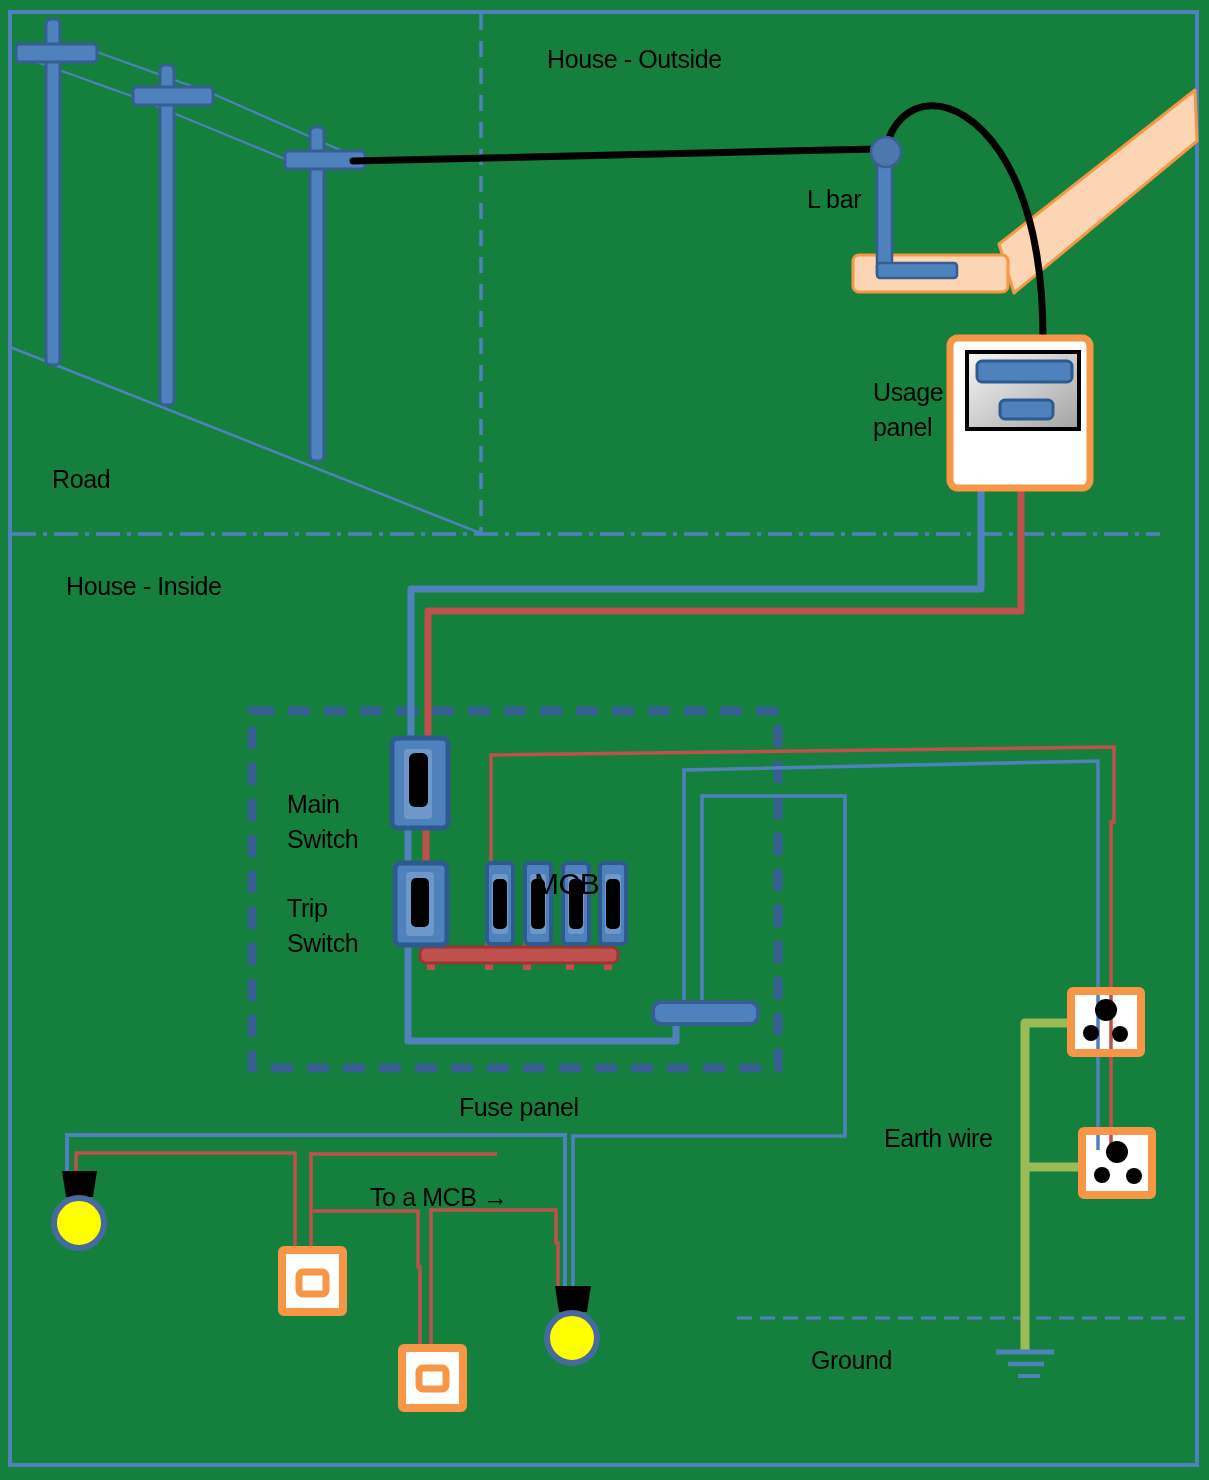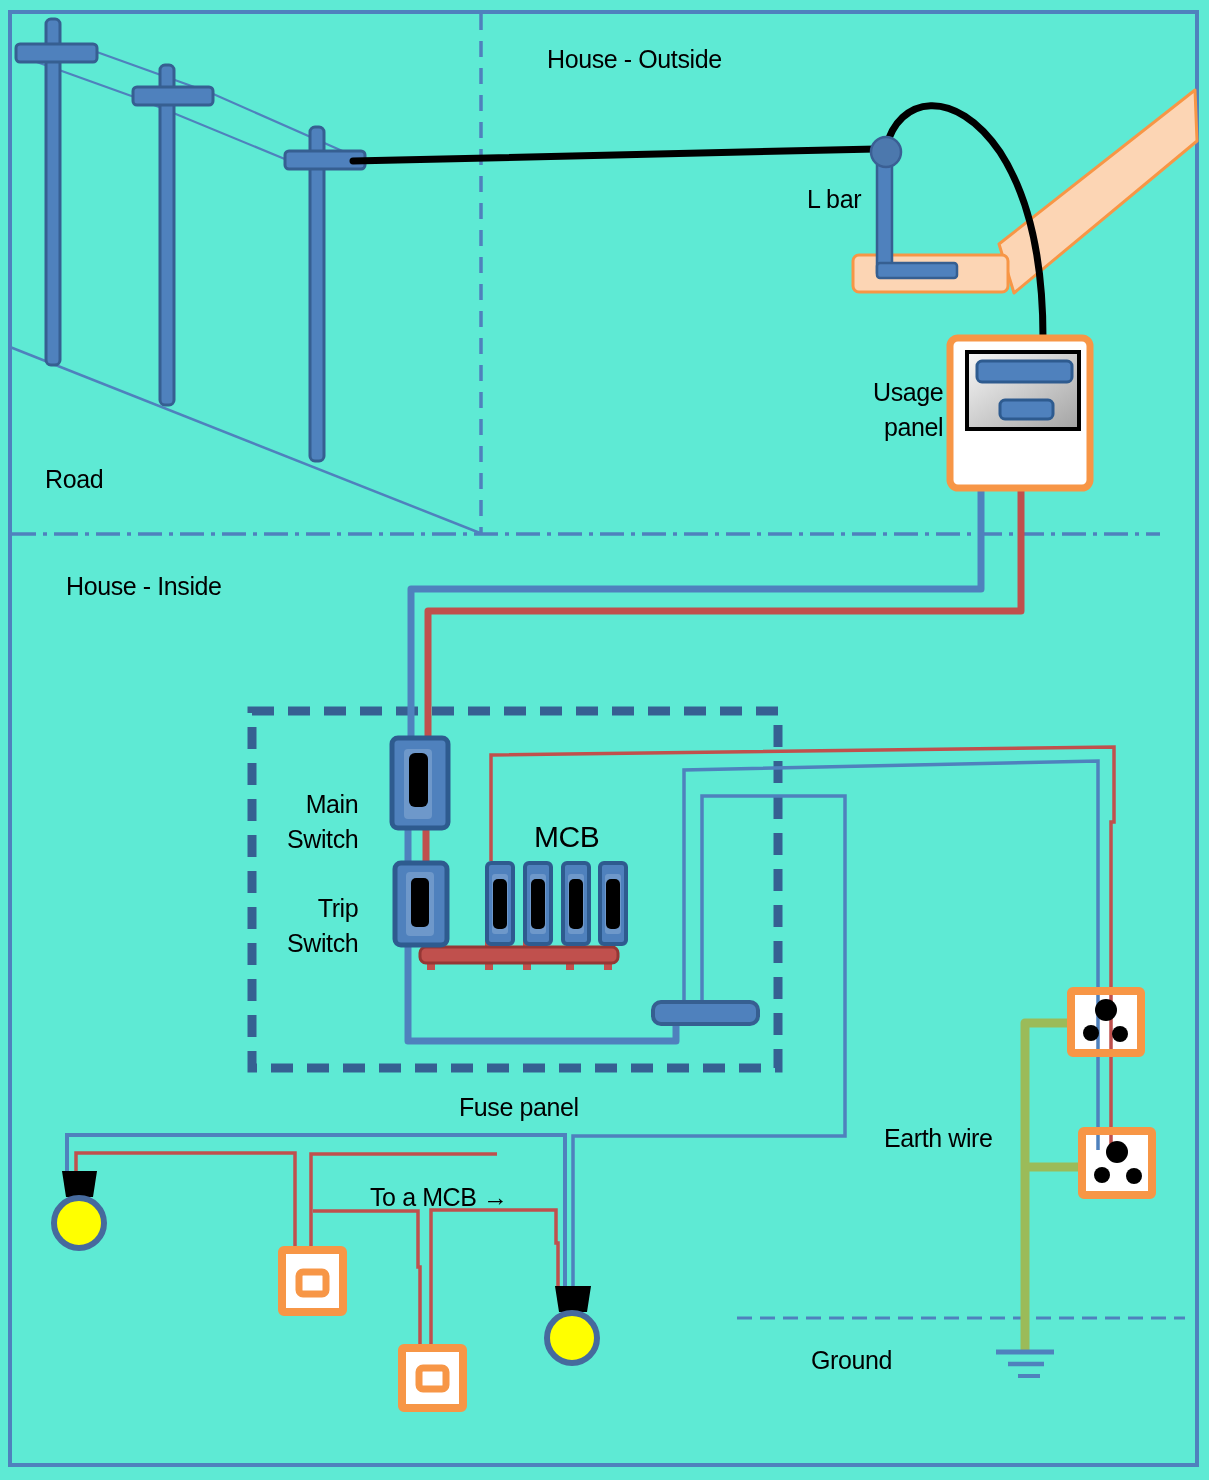--- a/index.html
+++ b/index.html
@@ -1,21 +1,21 @@
 <!DOCTYPE html>
 <html><head>
 <meta charset="utf-8">
 <style>
   html,body{margin:0;padding:0;background:#fff;}
   body{width:1209px;height:1480px;font-family:"Liberation Sans",sans-serif;}
-  .canvas{position:relative;width:1209px;height:1480px;background:#5eead4;overflow:hidden;}
+  .canvas{position:relative;width:1209px;height:1480px;background:#15803d;overflow:hidden;}
   .canvas svg{position:absolute;left:0;top:0;}
   .label{position:absolute;color:#000;font-size:25px;letter-spacing:-0.4px;line-height:34px;white-space:nowrap;z-index:5;}
-  .label.big{font-size:30px;}
-  .two-line div{line-height:35px;text-align:right;}
+  .label.big{font-size:30px;margin-top:47px;}
+  .two-line div{line-height:35px;}
 </style>
 </head>
 <body>
 
 <div class="canvas">
 
 <svg width="1209" height="1480" viewBox="0 0 1209 1480">
   <defs>
     <linearGradient id="displayGrad" x1="0" y1="0" x2="1" y2="1">
       <stop offset="0" stop-color="#F8F8F8"></stop>
@@ -169,21 +169,21 @@
   </g>
 
   <g stroke="#4F81BD">
     <line x1="996" y1="1352" x2="1054" y2="1352" stroke-width="5"></line>
     <line x1="1008" y1="1364" x2="1044" y2="1364" stroke-width="4.5"></line>
     <line x1="1018" y1="1376" x2="1040" y2="1376" stroke-width="4"></line>
   </g>
 </svg>
 
   <div class="label" style="left:547px;top:42px;">House - Outside</div>
-  <div class="label" style="left:45px;top:462px;">Road</div>
+  <div class="label" style="left:52px;top:462px;">Road</div>
   <div class="label" style="left:807px;top:182px;">L bar</div>
   <div class="label two-line" style="left:873px;top:375px;">
     <div>Usage</div>
     <div>panel</div>
   </div>
   <div class="label" style="left:66px;top:569px;">House - Inside</div>
   <div class="label two-line" style="left:287px;top:751px;margin-top:36px;">
     <div>Main</div>
     <div>Switch</div>
   </div>

